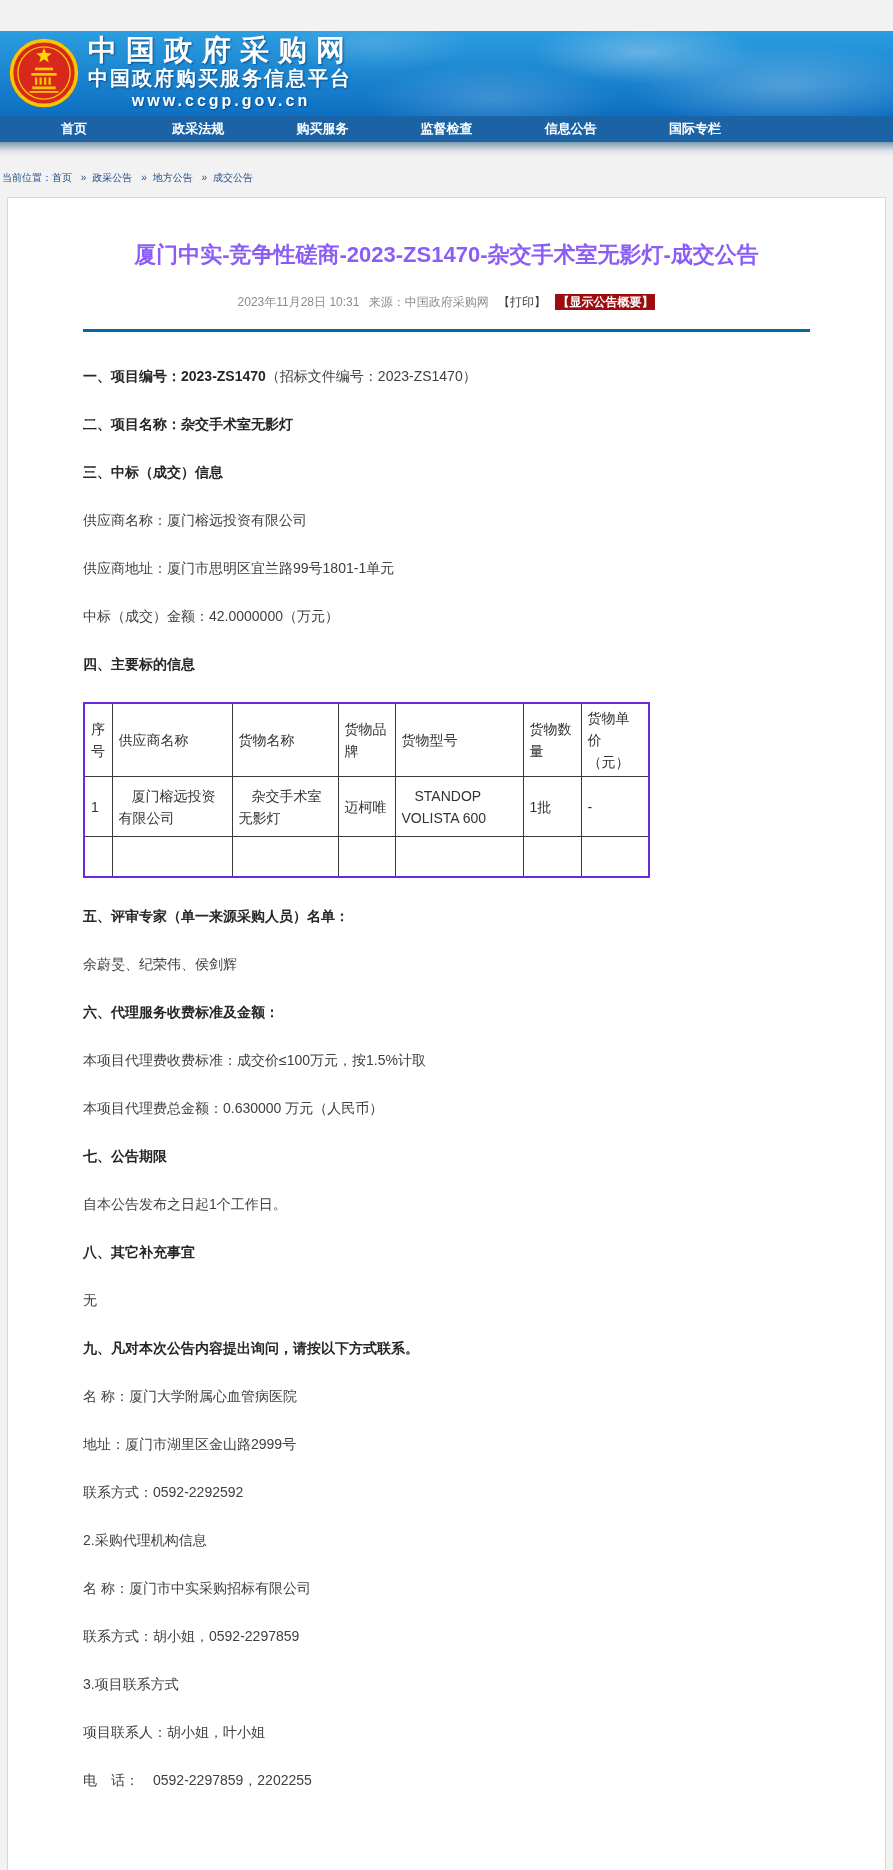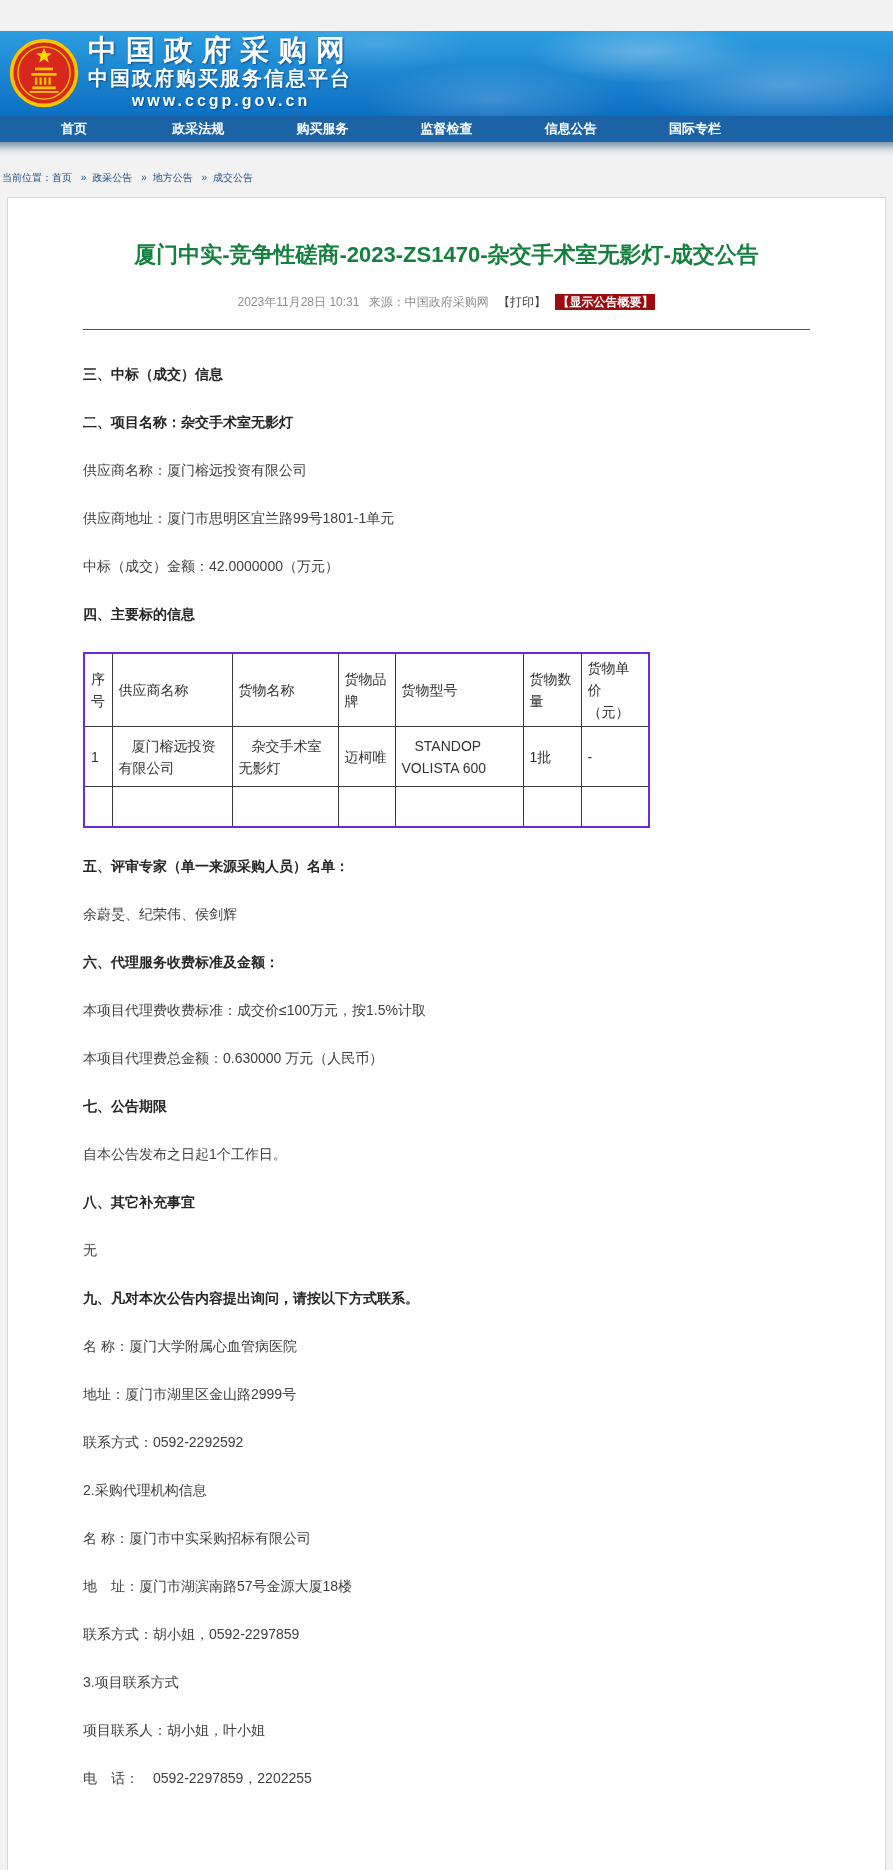--- a/index.html
+++ b/index.html
@@ -46,25 +46,25 @@
   .bc-link { color: #1d4e89; text-decoration: none; cursor: pointer; }
   .bc-sep { margin: 0 6px; color: #1d4e89; }
 
   
   .card {
     margin: 0 7px; background: #fff; border: 1px solid #d8d8d8;
     min-height: 1688px; padding: 28px 75px 60px;
   }
   .article-title {
     margin: 14px 0 24px; text-align: center;
-    font-size: 22px; font-weight: bold; color: #15803d; line-height: 30px;
+    font-size: 22px; font-weight: bold; color: #8b5cf6; line-height: 30px;
   }
   .article-meta {
     text-align: center; font-size: 12px; color: #8c8c8c;
-    padding-bottom: 18px; border-bottom: 1px solid #0369a1;
+    padding-bottom: 18px; border-bottom: 3px solid #0369a1;
   }
   .article-meta > * { margin: 0 3px; }
   .print-link { color: #3c3c3c; text-decoration: none; cursor: pointer; }
   .summary-badge {
     background: #9d0d10; color: #fff; font-weight: bold;
     padding: 1px 2px; text-decoration: none; cursor: pointer;
   }
 
   
   .article-body { padding-top: 34px; font-size: 14px; }
@@ -147,24 +147,25 @@
   <h1 class="article-title">厦门中实-竞争性磋商-2023-ZS1470-杂交手术室无影灯-成交公告</h1>
   <div class="article-meta">
     <span>2023年11月28日 10:31</span>
     <span>来源：中国政府采购网</span>
     <a class="print-link">【打印】</a>
     <a class="summary-badge">【显示公告概要】</a>
   </div>
 
   <div class="article-body">
 
+    <p><strong>一、项目编号：2023-ZS1470</strong><span>（招标文件编号：2023-ZS1470）</span></p>
+
+    <h3>二、项目名称：杂交手术室无影灯</h3>
 
     <h3>三、中标（成交）信息</h3>
-
-    <h3>二、项目名称：杂交手术室无影灯</h3>
     <p>供应商名称：厦门榕远投资有限公司</p>
     <p>供应商地址：厦门市思明区宜兰路99号1801-1单元</p>
     <p>中标（成交）金额：42.0000000（万元）</p>
 
     <h3>四、主要标的信息</h3>
     <table class="bid-table">
       <thead>
         <tr>
           <th class="col-idx">序号</th>
           <th class="col-supplier">供应商名称</th>
@@ -209,20 +210,19 @@
 
     <h3>八、其它补充事宜</h3>
     <p>无</p>
 
     <h3>九、凡对本次公告内容提出询问，请按以下方式联系。</h3>
     <p>名 称：厦门大学附属心血管病医院</p>
     <p>地址：厦门市湖里区金山路2999号</p>
     <p>联系方式：0592-2292592</p>
     <p>2.采购代理机构信息</p>
     <p>名 称：厦门市中实采购招标有限公司</p>
-    <p>地　址：厦门市湖滨南路57号金源大厦18楼</p>
     <p>联系方式：胡小姐，0592-2297859</p>
     <p>3.项目联系方式</p>
     <p>项目联系人：胡小姐，叶小姐</p>
     <p>电　话：　0592-2297859，2202255</p>
 
   </div>
 </div>
 
 </body></html>

